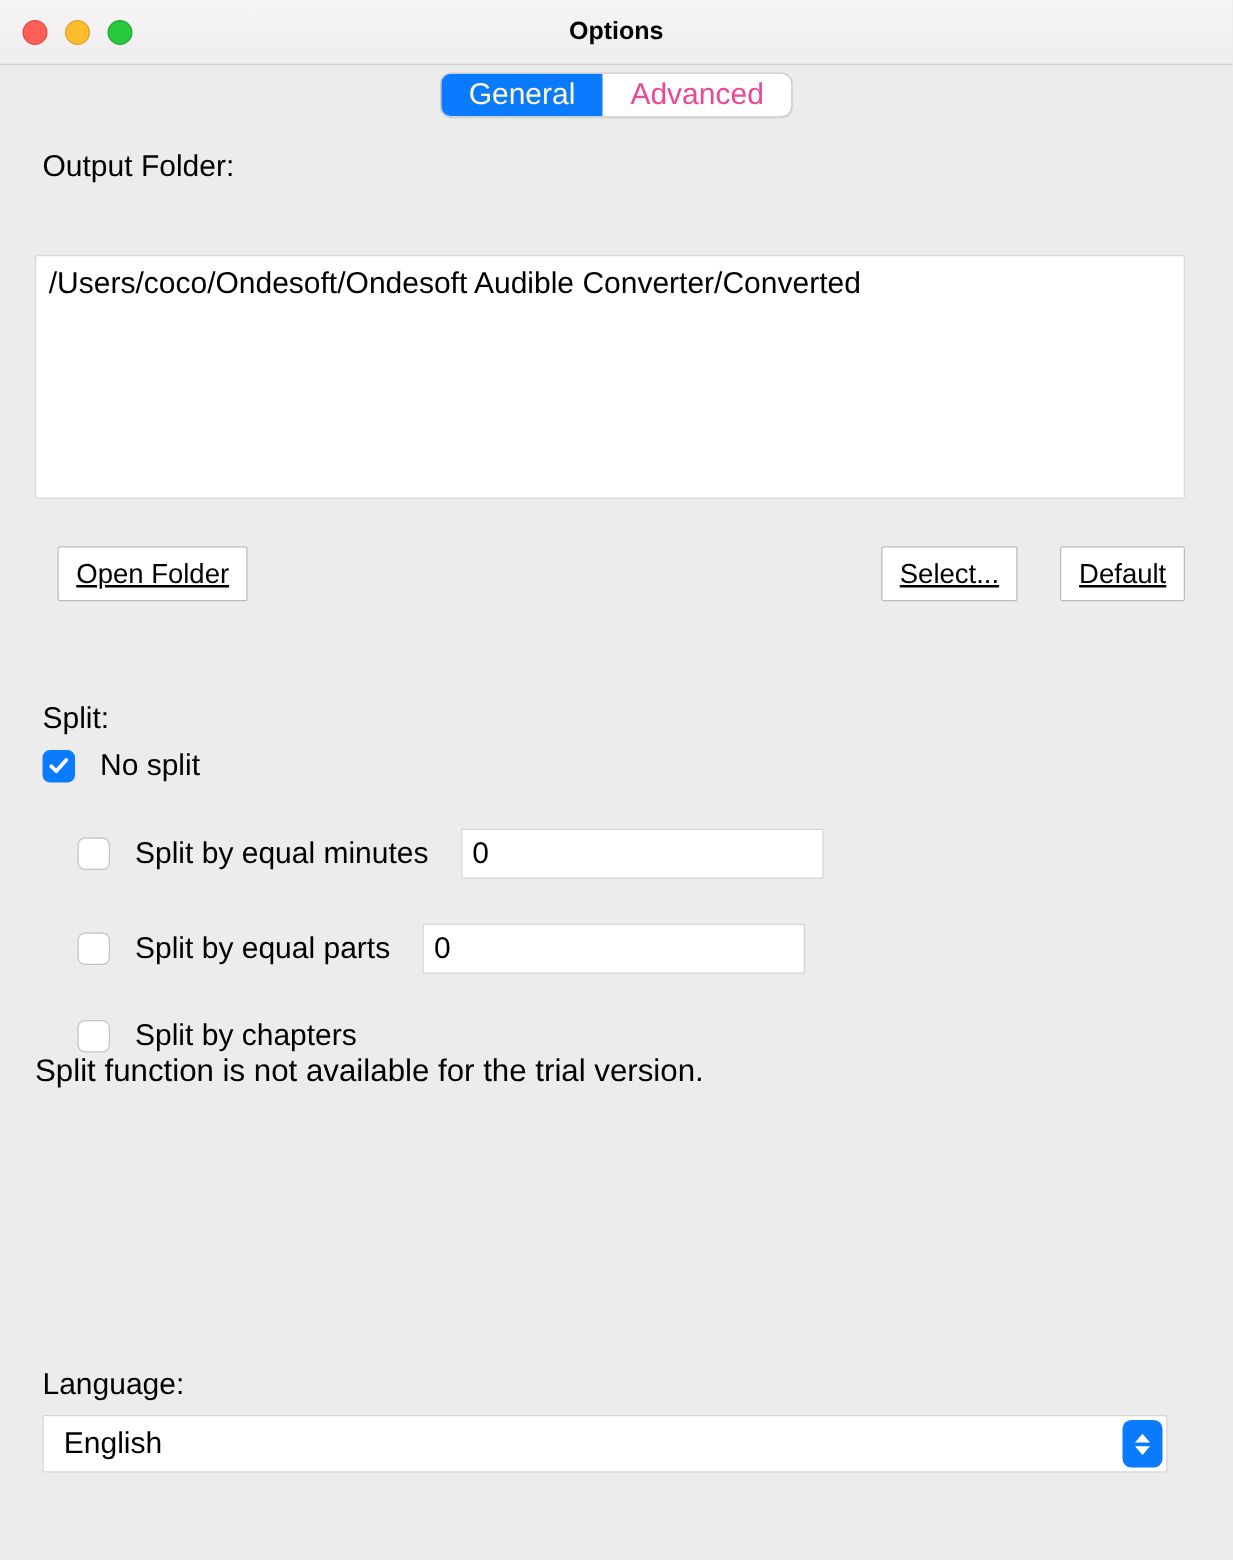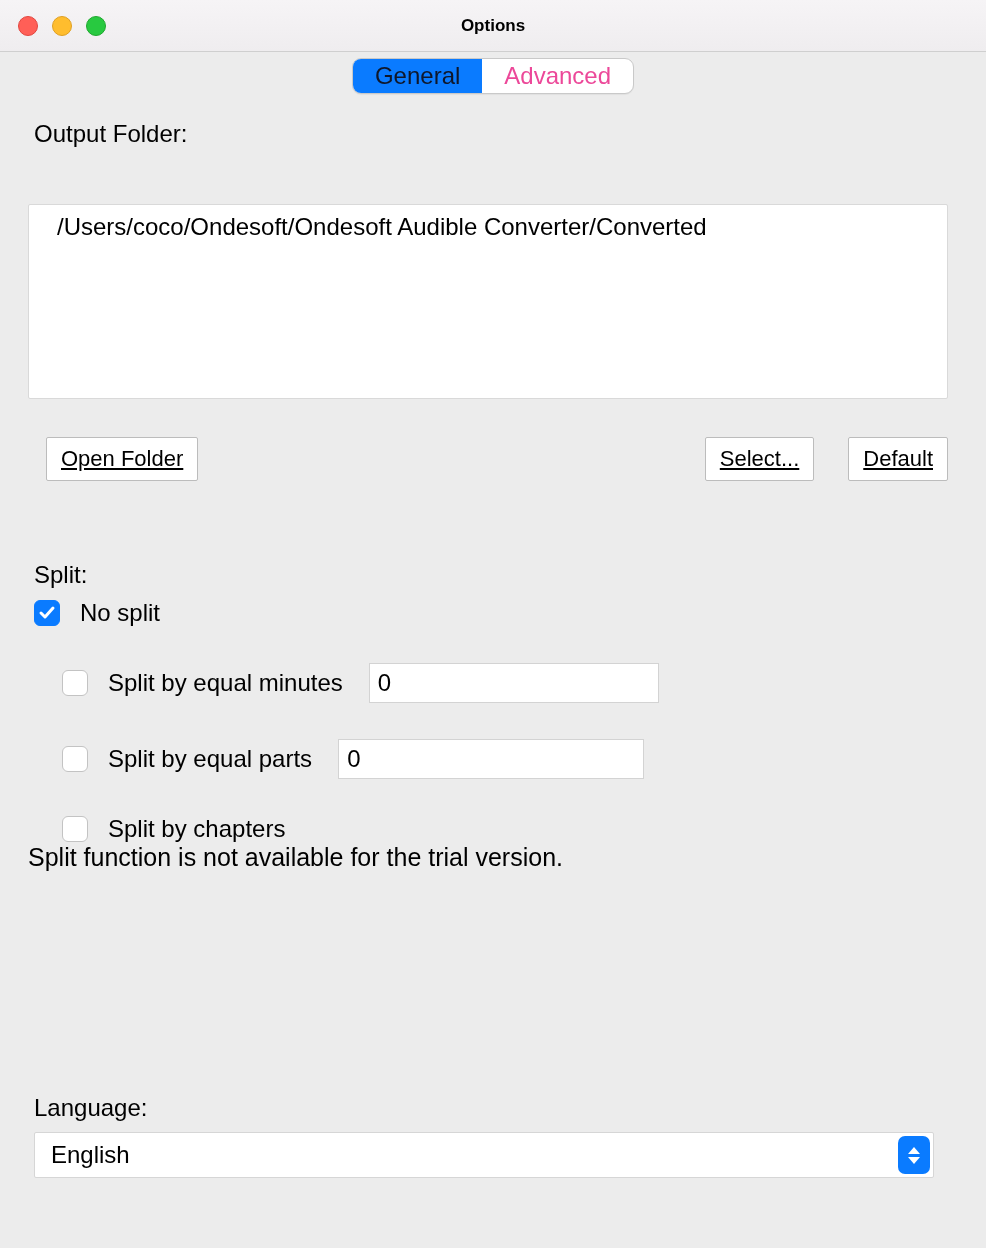--- a/index.html
+++ b/index.html
@@ -26,43 +26,43 @@
     left: 18px;
     top: 16px;
   }
   .circle {
     width: 20px; height: 20px; border-radius: 50%;
   }
   .red { background: #ff5f57; border:1px solid #e2463f;}
   .yellow { background: #ffbd2e; border:1px solid #dfa023;}
   .green { background: #28c940; border:1px solid #1fa82e;}
   .title {
-    width: 100%; text-align: center; font-weight: 700; font-size: 17px;
+    width: 100%; text-align: center; font-weight: 700; font-size: 20px;
   }
   .tabs {
     display: flex; justify-content: center; margin-top: 6px;
   }
   .segmented {
     display: flex; border:1px solid #c9c9c9; border-radius: 9px; overflow: hidden;
     background:#fff;
     box-shadow: 0 1px 1px rgba(0,0,0,0.05);
   }
   .segmented .seg {
     padding: 3px 22px; font-size: 24px; cursor: pointer;
   }
   .segmented .seg.active {
-    background:#0a7bff; color:#0f172a;
+    background:#0a7bff; color:#fef9c3;
   }
   .segmented .seg:not(.active){ color:#ec4899; }
   .content { padding: 0 34px; }
   .section-label { font-size: 24px; margin-top: 26px; }
   .output-box {
     margin-top: 56px; margin-left: -6px; width: 920px; height: 195px;
     background:#fff; border:1px solid #d9d9d9; border-radius:2px;
-    padding:8px 28px; font-size:24px;
+    padding:8px 10px; font-size:24px;
   }
   .btn-row {
     margin-top: 38px; display: flex; width: 920px; margin-left:-6px;
   }
   .btn {
     font-size: 22px; padding: 8px 14px; background:#fff;
     border:1px solid #bcbcbc; border-radius:2px; cursor:pointer;
     color:#000;
     text-decoration:underline;
   }

